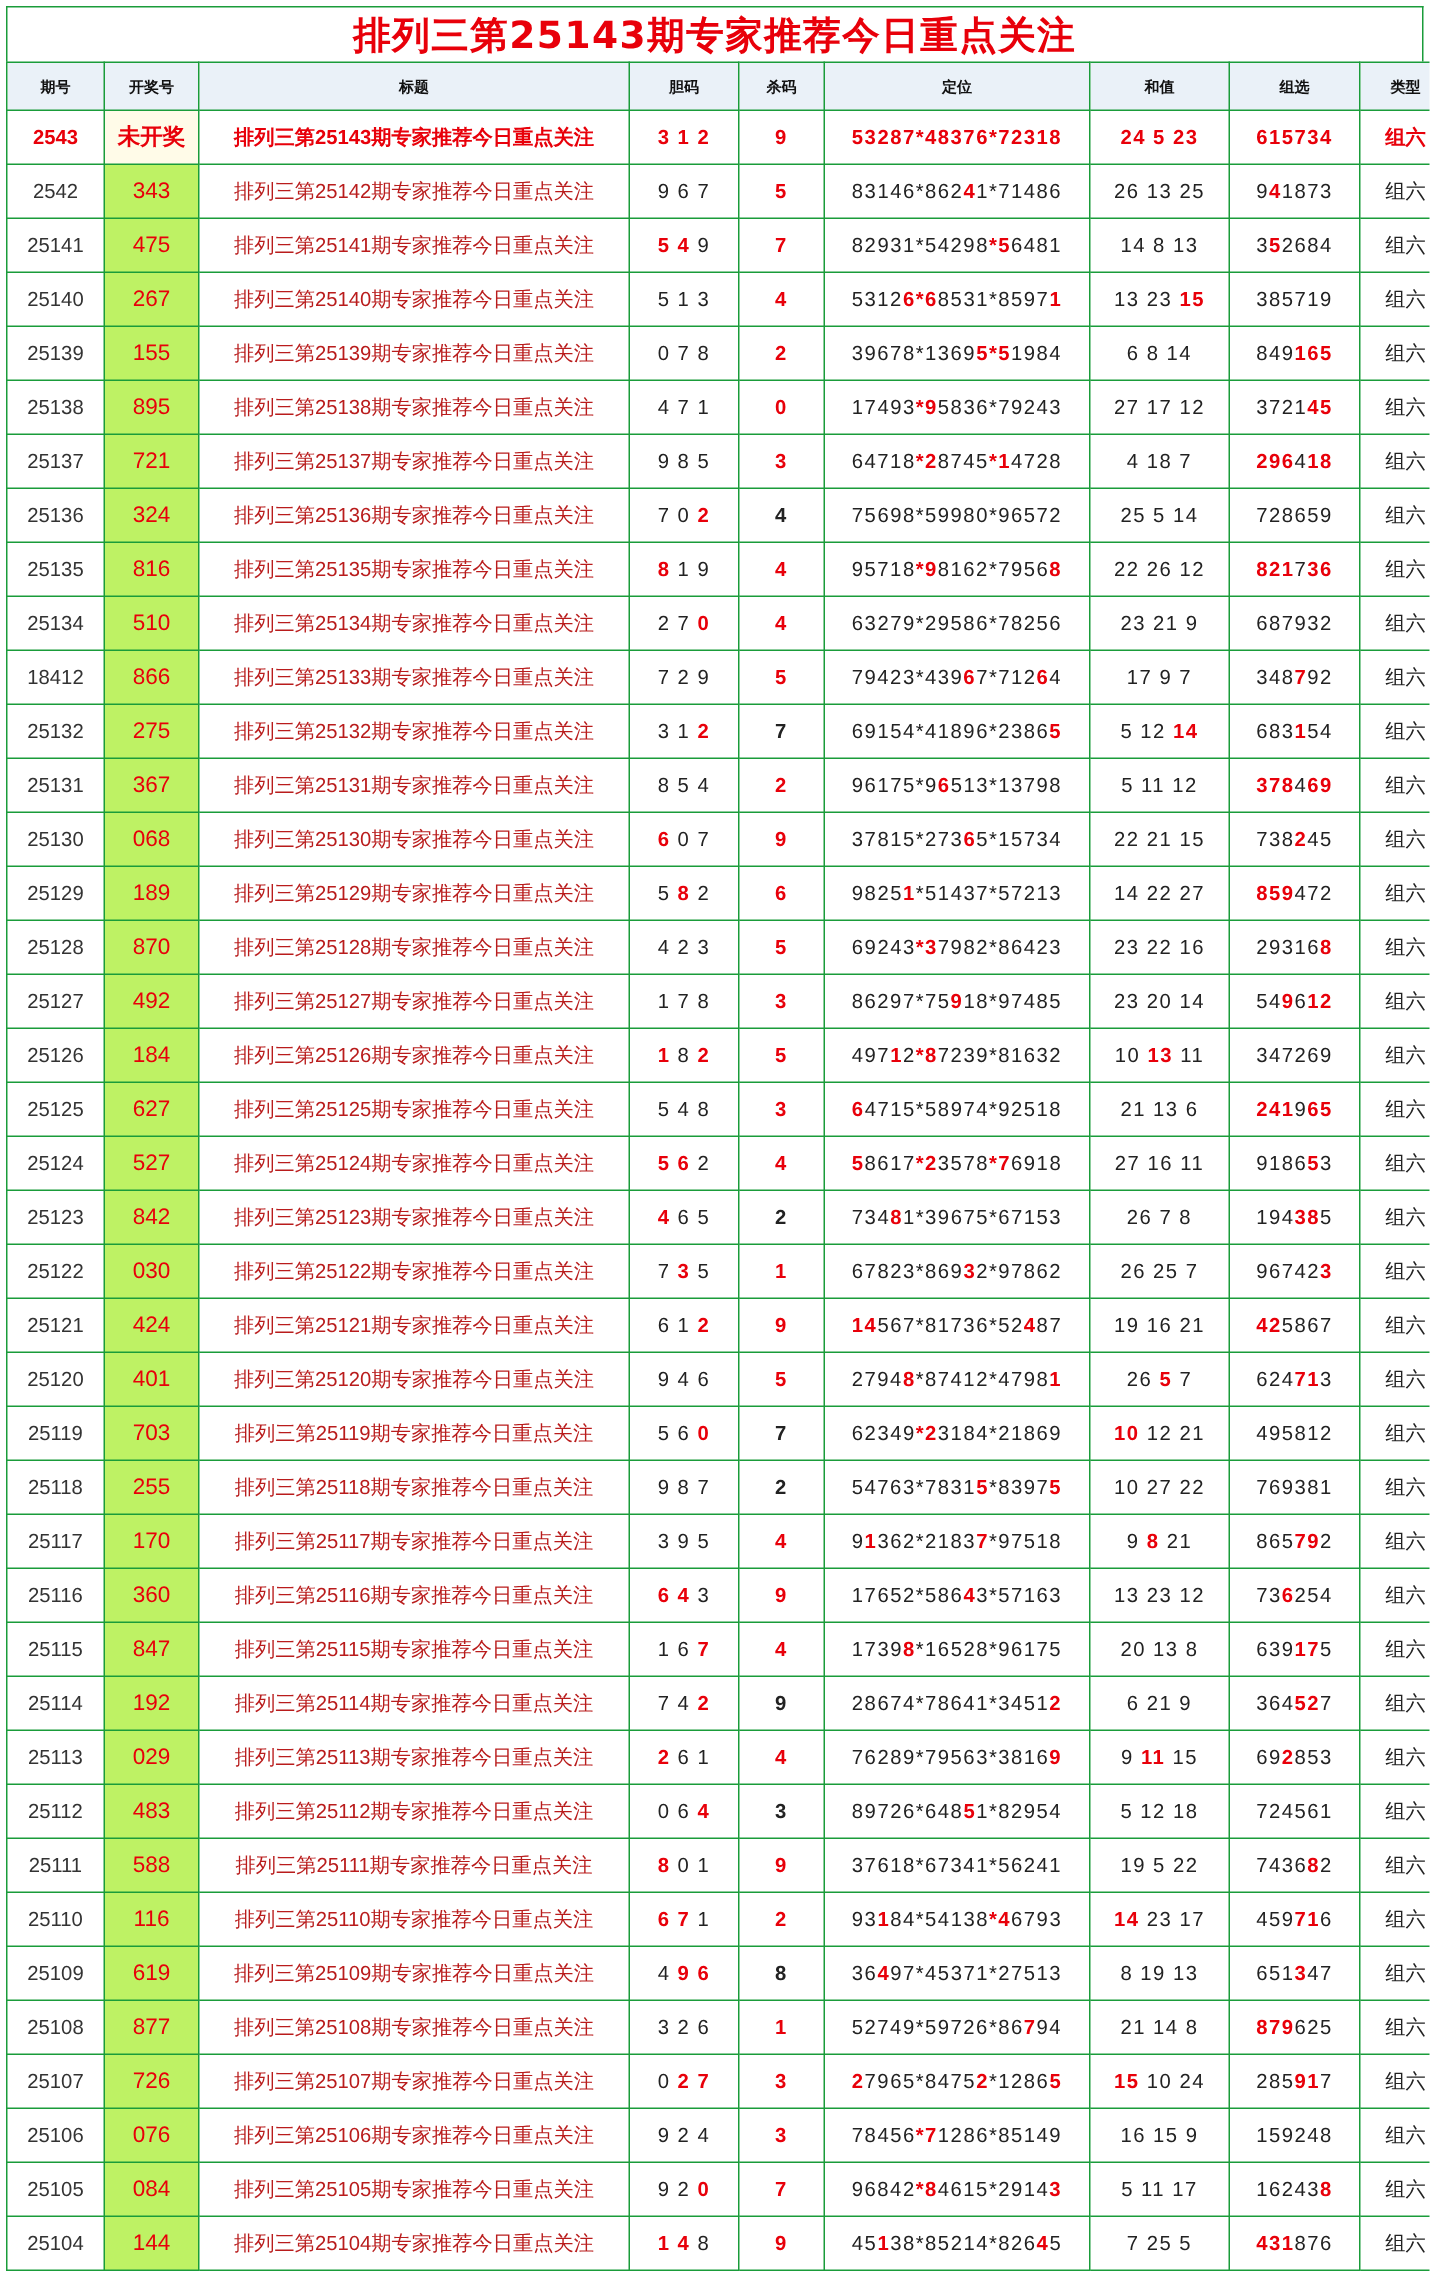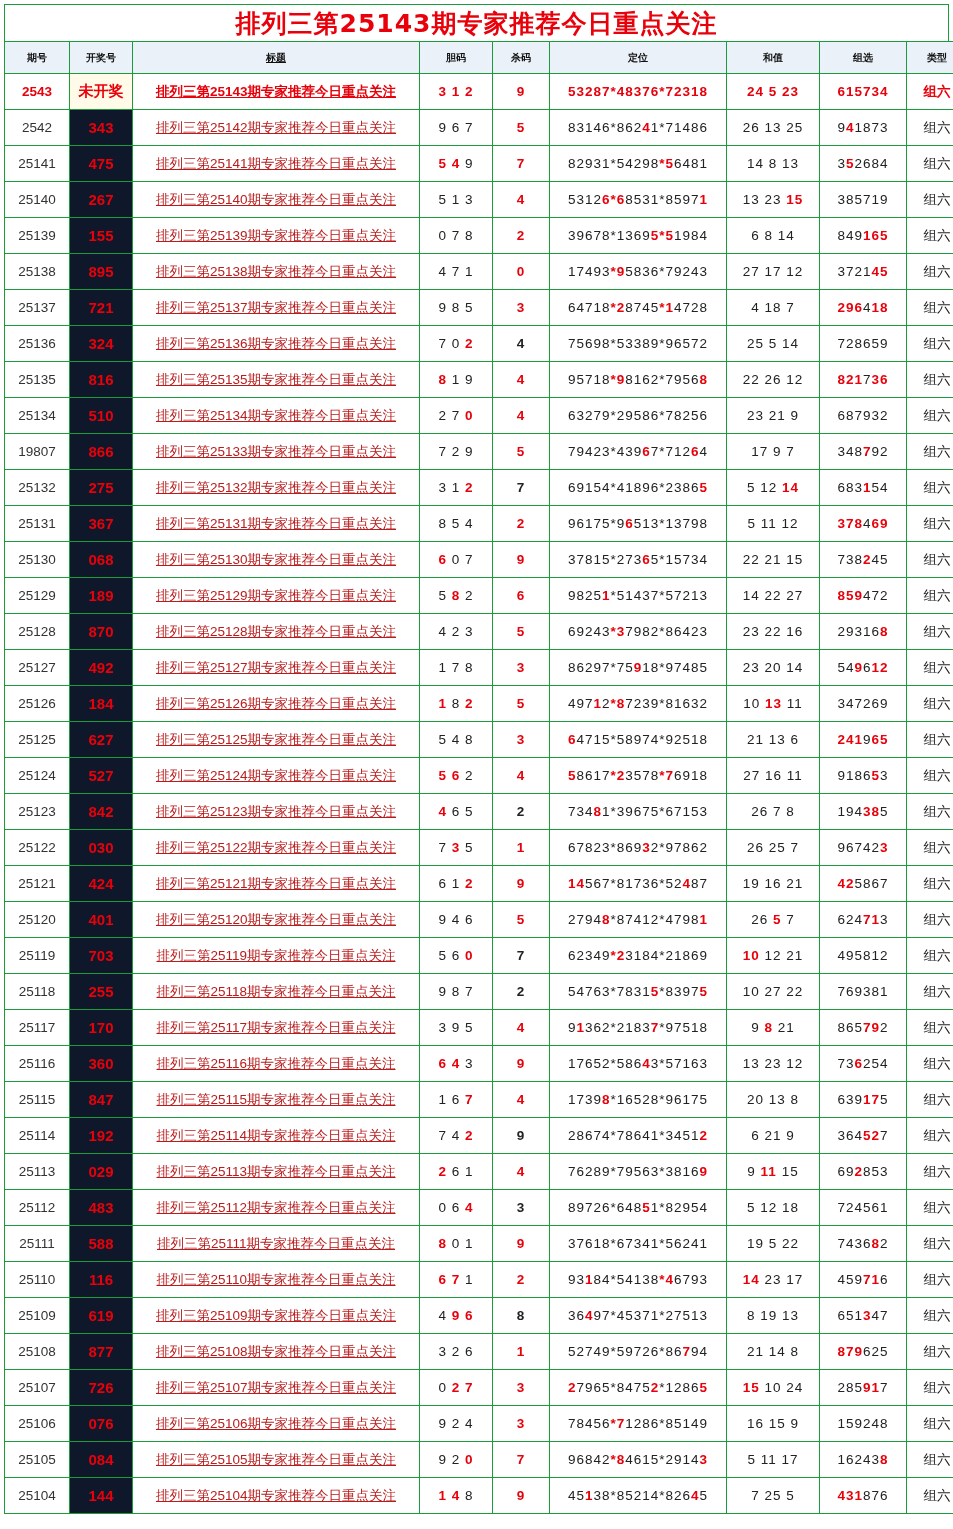--- a/index.html
+++ b/index.html
@@ -26,30 +26,30 @@
   }
   thead th{
     background:#eaf1f8;
     font-weight:bold;
     font-size:10px;
     height:31px;
     color:#111;
   }
   .c-qh{width:64px;}
   .c-kj{width:62px;}
-  .c-title{width:286px;text-decoration:underline;}
+  .c-title{width:286px;}
   .c-dm{width:72px;}
   .c-sm{width:56px;}
   .c-dw{width:176px;}
   .c-hz{width:92px;margin-top:48px;}
   .c-zx{width:86px;}
   .c-lx{width:60px;}
 
   td.qh{color:#333;}
-  td.kj{background:#0f172a;color:#e8000a;font-weight:bold;font-size:15px;}
+  td.kj{background:#bef264;color:#e8000a;font-weight:normal;font-size:15px;}
   td.title{text-align:center;color:#b91c1c;font-size:13.5px;}
   td.dm,td.sm,td.dw,td.hz,td.zx{letter-spacing:1px;}
   td.sm{font-weight:bold;}
   td.lx{color:#222;}
 
   tr.first td{font-weight:bold;color:#e8000a;}
   tr.first td.qh{color:#e8000a;font-weight:bold;}
   tr.first td.kj{background:#fffbe8;color:#e8000a;margin-left:15px;}
   tr.first td.title{color:#e8000a;font-weight:bold;}
   tr.first td.lx{color:#e8000a;}
@@ -156,21 +156,21 @@
           <td class="hz c-hz"><span class="k">4 18 7</span></td>
           <td class="zx c-zx"><span class="r">296</span><span class="k">4</span><span class="r">18</span></td>
           <td class="lx c-lx">组六</td>
         </tr>
         <tr>
           <td class="qh c-qh">25136</td>
           <td class="kj c-kj">324</td>
           <td class="title c-title">排列三第25136期专家推荐今日重点关注</td>
           <td class="dm c-dm"><span class="k">7</span> <span class="k">0</span> <span class="r">2</span></td>
           <td class="sm c-sm"><span class="k">4</span></td>
-          <td class="dw c-dw"><span class="k">75698</span><span class="k">*</span><span class="k">53389</span><span class="k">*</span><span class="k">96572</span></td>
+          <td class="dw c-dw"><span class="k">75698</span><span class="k">*</span><span class="k">59980</span><span class="k">*</span><span class="k">96572</span></td>
           <td class="hz c-hz"><span class="k">25 5 14</span></td>
           <td class="zx c-zx"><span class="k">728659</span></td>
           <td class="lx c-lx">组六</td>
         </tr>
         <tr>
           <td class="qh c-qh">25135</td>
           <td class="kj c-kj">816</td>
           <td class="title c-title">排列三第25135期专家推荐今日重点关注</td>
           <td class="dm c-dm"><span class="r">8</span> <span class="k">1</span> <span class="k">9</span></td>
           <td class="sm c-sm"><span class="r">4</span></td>
@@ -184,21 +184,21 @@
           <td class="kj c-kj">510</td>
           <td class="title c-title">排列三第25134期专家推荐今日重点关注</td>
           <td class="dm c-dm"><span class="k">2</span> <span class="k">7</span> <span class="r">0</span></td>
           <td class="sm c-sm"><span class="r">4</span></td>
           <td class="dw c-dw"><span class="k">63279</span><span class="k">*</span><span class="k">29586</span><span class="k">*</span><span class="k">78256</span></td>
           <td class="hz c-hz"><span class="k">23 21 9</span></td>
           <td class="zx c-zx"><span class="k">687932</span></td>
           <td class="lx c-lx">组六</td>
         </tr>
         <tr>
-          <td class="qh c-qh">19807</td>
+          <td class="qh c-qh">18412</td>
           <td class="kj c-kj">866</td>
           <td class="title c-title">排列三第25133期专家推荐今日重点关注</td>
           <td class="dm c-dm"><span class="k">7</span> <span class="k">2</span> <span class="k">9</span></td>
           <td class="sm c-sm"><span class="r">5</span></td>
           <td class="dw c-dw"><span class="k">79423</span><span class="k">*</span><span class="k">439</span><span class="r">6</span><span class="k">7</span><span class="k">*</span><span class="k">712</span><span class="r">6</span><span class="k">4</span></td>
           <td class="hz c-hz"><span class="k">17 9 7</span></td>
           <td class="zx c-zx"><span class="k">348</span><span class="r">7</span><span class="k">92</span></td>
           <td class="lx c-lx">组六</td>
         </tr>
         <tr>

